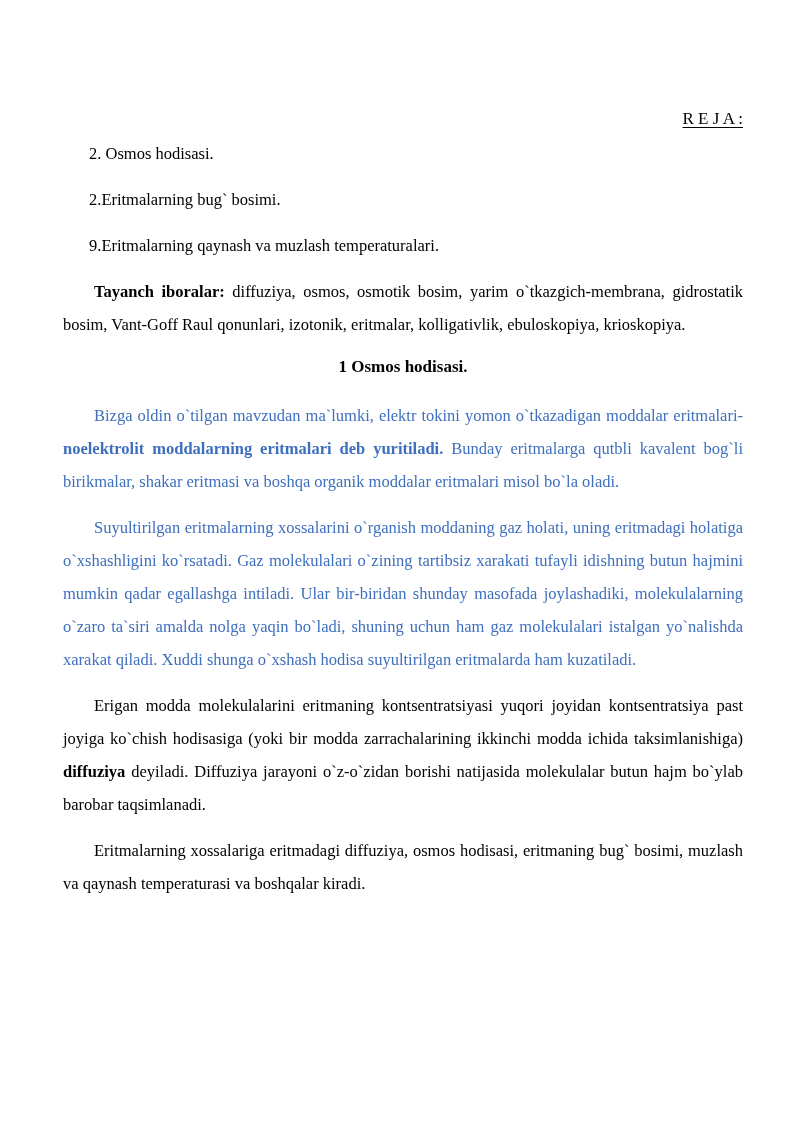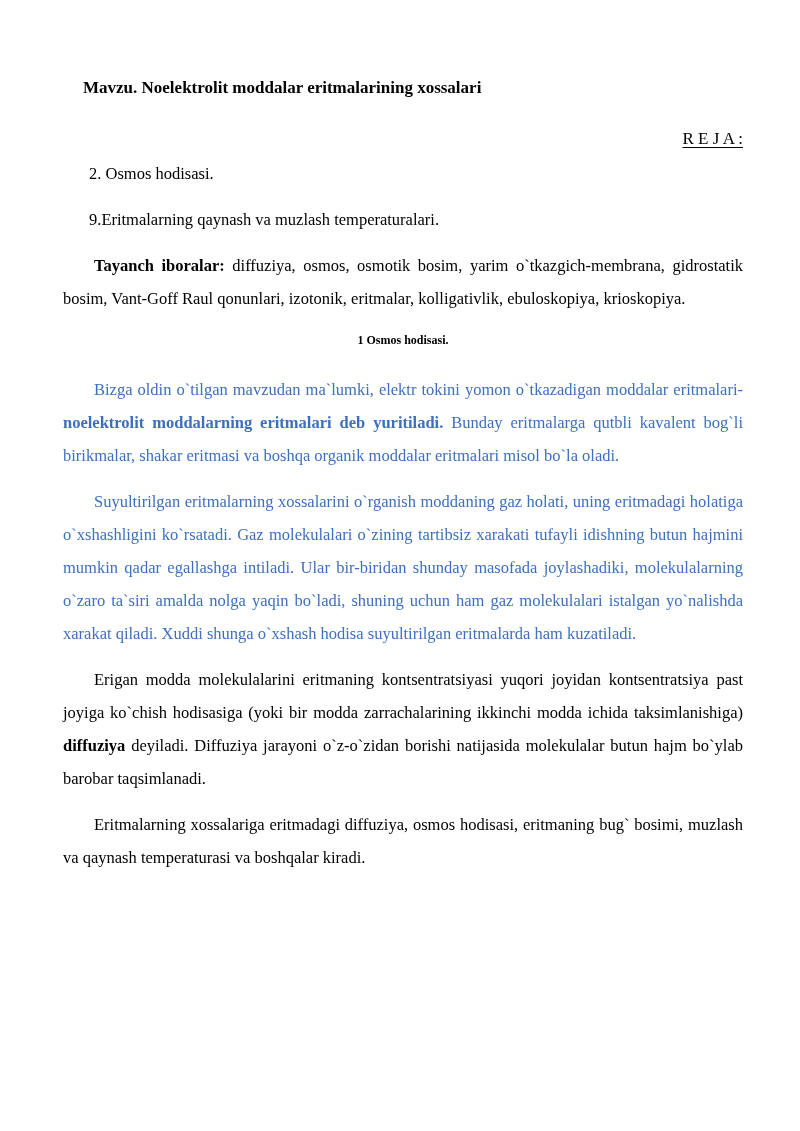--- a/index.html
+++ b/index.html
@@ -47,45 +47,45 @@
     text-align: justify;
     text-indent: 31px;
     line-height: 33px;
     margin: 13px 0 0 0;
   }
   .keywords {
     margin-top: 13px;
     font-family: Liberation Serif, serif;
   }
   .section-heading {
-    font-size: 12px;
+    font-size: 17px;
     font-weight: bold;
     text-align: center;
     text-indent: 0;
     line-height: 33px;
     margin: 9px 0 16px 0;
   }
   .accent {
     color: var(--color-accent-text, #3e6fbe);
   }
   .run-bold {
     font-weight: bold;
   }
 </style>
 </head>
 <body>
 
 <main class="page">
 
-  <h1 class="doc-title">Mavzu. Noelektrolit moddalar eritmalarining xossalari</h1>
 
   <p class="plan-heading"><span>R E J A :</span></p>
 
   <div class="plan-list">
     <p class="plan-item">2. Osmos hodisasi.</p>
+    <p class="plan-item">2.Eritmalarning bug` bosimi.</p>
     <p class="plan-item">9.Eritmalarning qaynash va muzlash temperaturalari.</p>
   </div>
 
   <p class="para keywords"><span class="run-bold">Tayanch iboralar: </span><span>diffuziya, osmos, osmotik bosim, yarim o`tkazgich-membrana, gidrostatik bosim, Vant-Goff Raul qonunlari, izotonik, eritmalar, kolligativlik, ebuloskopiya, krioskopiya.</span></p>
 
   <h2 class="section-heading">1 Osmos hodisasi.</h2>
 
   <p class="para accent"><span>Bizga oldin o`tilgan mavzudan ma`lumki, elektr tokini yomon o`tkazadigan moddalar eritmalari-</span><span class="run-bold">noelektrolit moddalarning eritmalari deb yuritiladi.</span><span> Bunday eritmalarga qutbli kavalent bog`li birikmalar, shakar eritmasi va boshqa organik moddalar eritmalari misol bo`la oladi.</span></p>
 
   <p class="para accent"><span>Suyultirilgan eritmalarning xossalarini o`rganish moddaning gaz holati, uning eritmadagi holatiga o`xshashligini ko`rsatadi. Gaz molekulalari o`zining tartibsiz xarakati tufayli idishning butun hajmini mumkin qadar egallashga intiladi. Ular bir-biridan shunday masofada joylashadiki, molekulalarning o`zaro ta`siri amalda nolga yaqin bo`ladi, shuning uchun ham gaz molekulalari istalgan yo`nalishda xarakat qiladi. Xuddi shunga o`xshash hodisa suyultirilgan eritmalarda ham kuzatiladi.</span></p>

